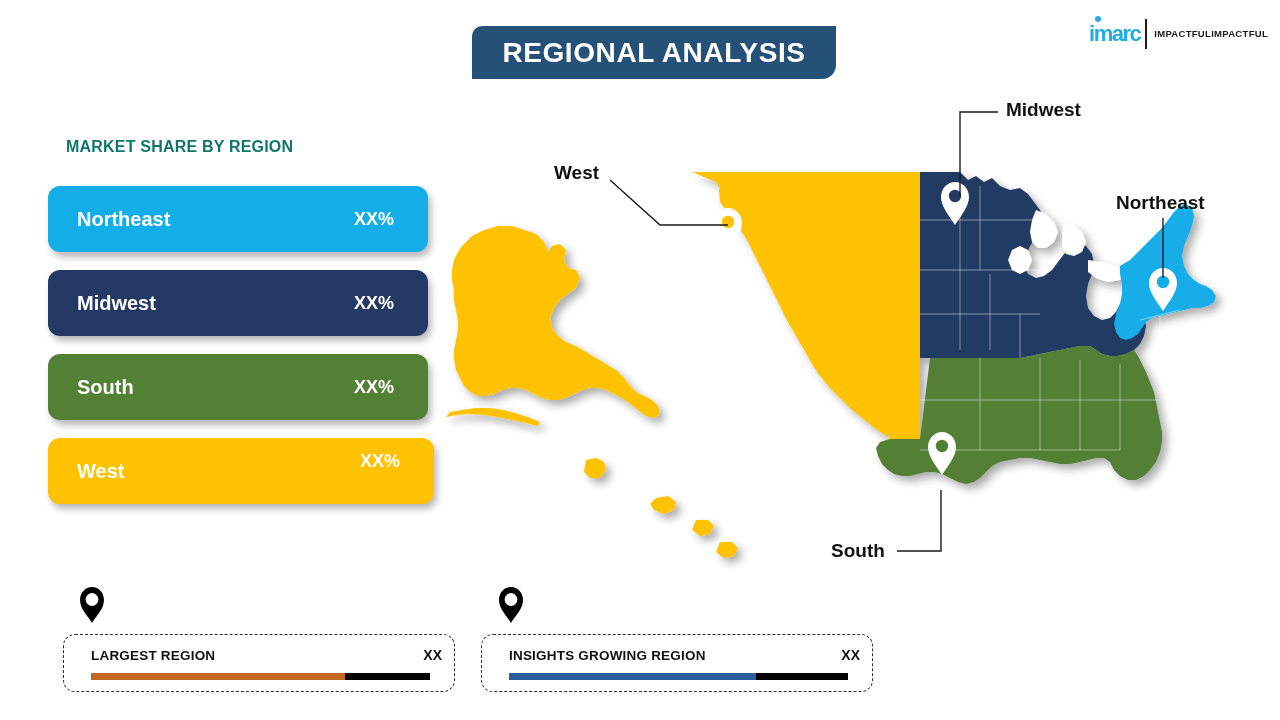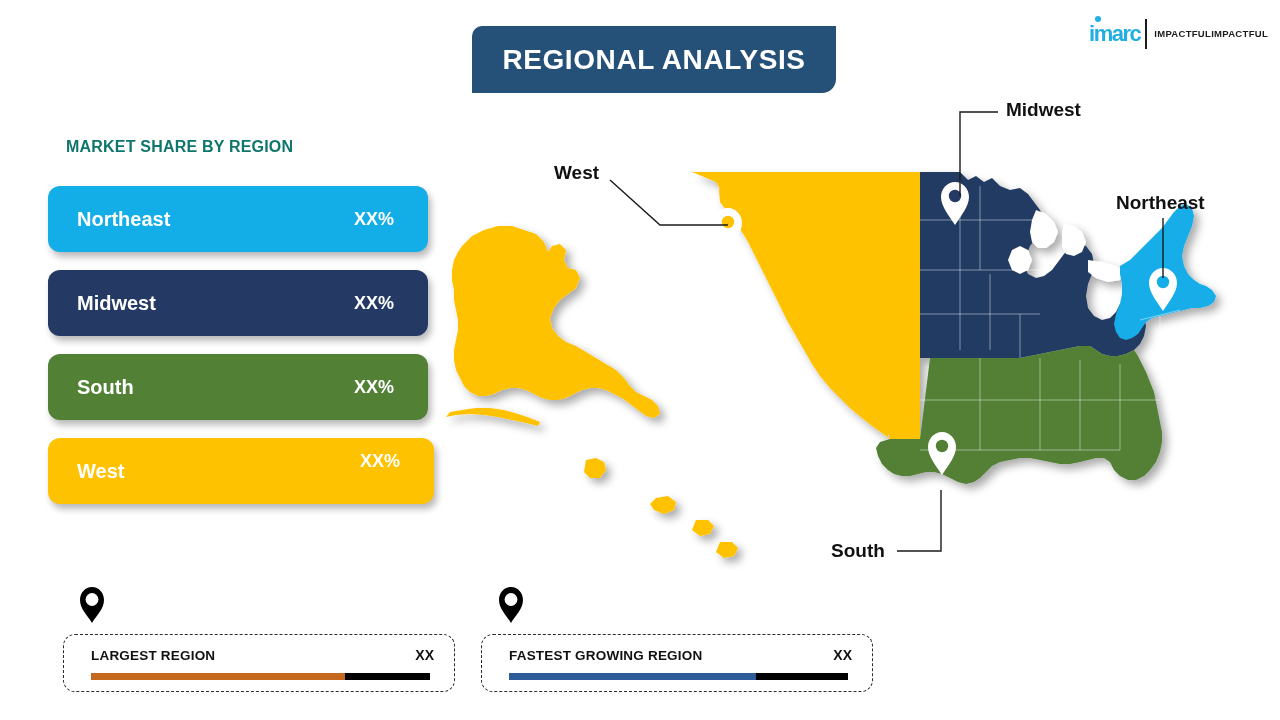--- a/index.html
+++ b/index.html
@@ -15,21 +15,21 @@
     font-family: "Liberation Sans", sans-serif;
     color: #111111;
   }
 
   
   .title-banner {
     position: absolute;
     left: 472px;
     top: 26px;
     width: 364px;
-    height: 67px;
+    height: 53px;
     background: #255077;
     border-radius: 10px 0 14px 0;
     display: flex;
     align-items: center;
     justify-content: center;
   }
   .title-banner .title-text {
     color: #ffffff;
     font-size: 28px;
     font-weight: bold;
@@ -136,21 +136,21 @@
     border-radius: 12px;
     box-sizing: border-box;
     background: #ffffff;
   }
   .stat-largest { left: 63px; top: 634px; }
   .stat-fastest { left: 481px; top: 634px; }
 
   .stat-row {
     position: absolute;
     left: 27px;
-    right: 20px;
+    right: 12px;
     top: 12px;
     display: flex;
     align-items: baseline;
     justify-content: space-between;
   }
   .stat-name {
     font-size: 13.5px;
     font-weight: bold;
     color: #111111;
     letter-spacing: 0.2px;
@@ -426,19 +426,19 @@
     <span class="stat-name">LARGEST REGION</span>
     <span class="stat-value">XX</span>
   </div>
   <div class="stat-track" style="background: rgb(0, 0, 0);">
     <div class="stat-fill" style="background: rgb(196, 104, 31); width: 75%;"></div>
   </div>
 </div>
 
 <div class="stat stat-fastest">
   <div class="stat-row">
-    <span class="stat-name">FASTEST  GROWING REGION</span>
+    <span class="stat-name">INSIGHTS  GROWING REGION</span>
     <span class="stat-value">XX</span>
   </div>
   <div class="stat-track" style="background: rgb(0, 0, 0);">
     <div class="stat-fill" style="background: rgb(46, 92, 154); width: 73%;"></div>
   </div>
 </div>
 
 </body></html>

